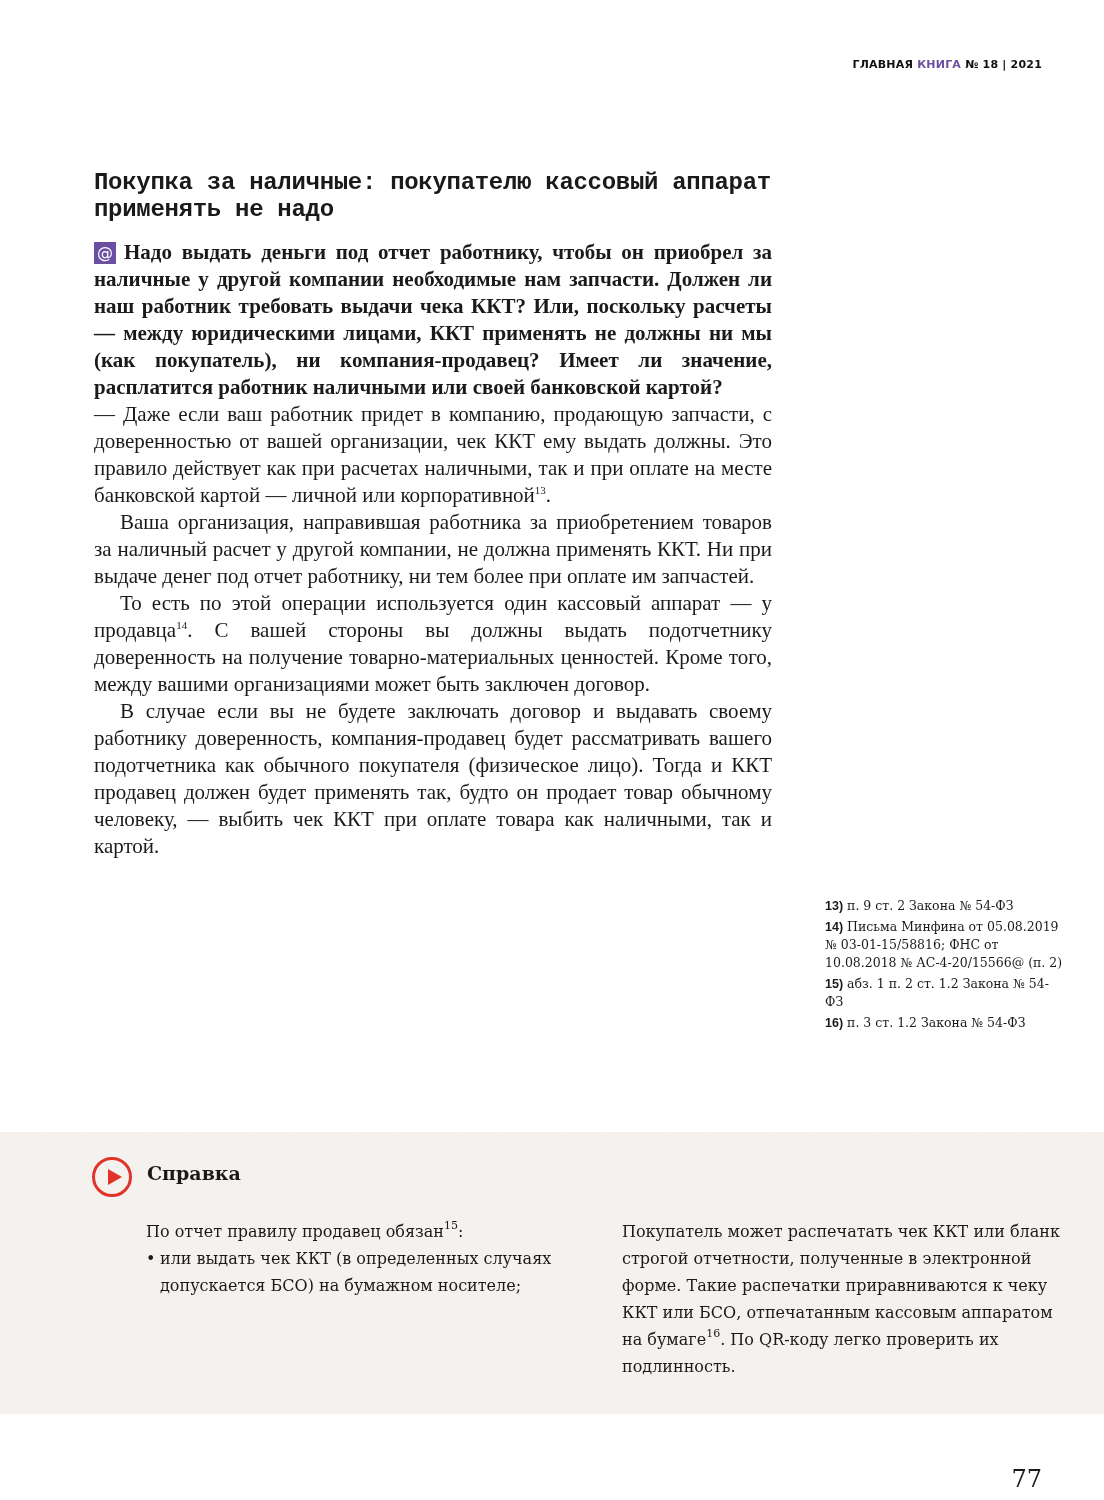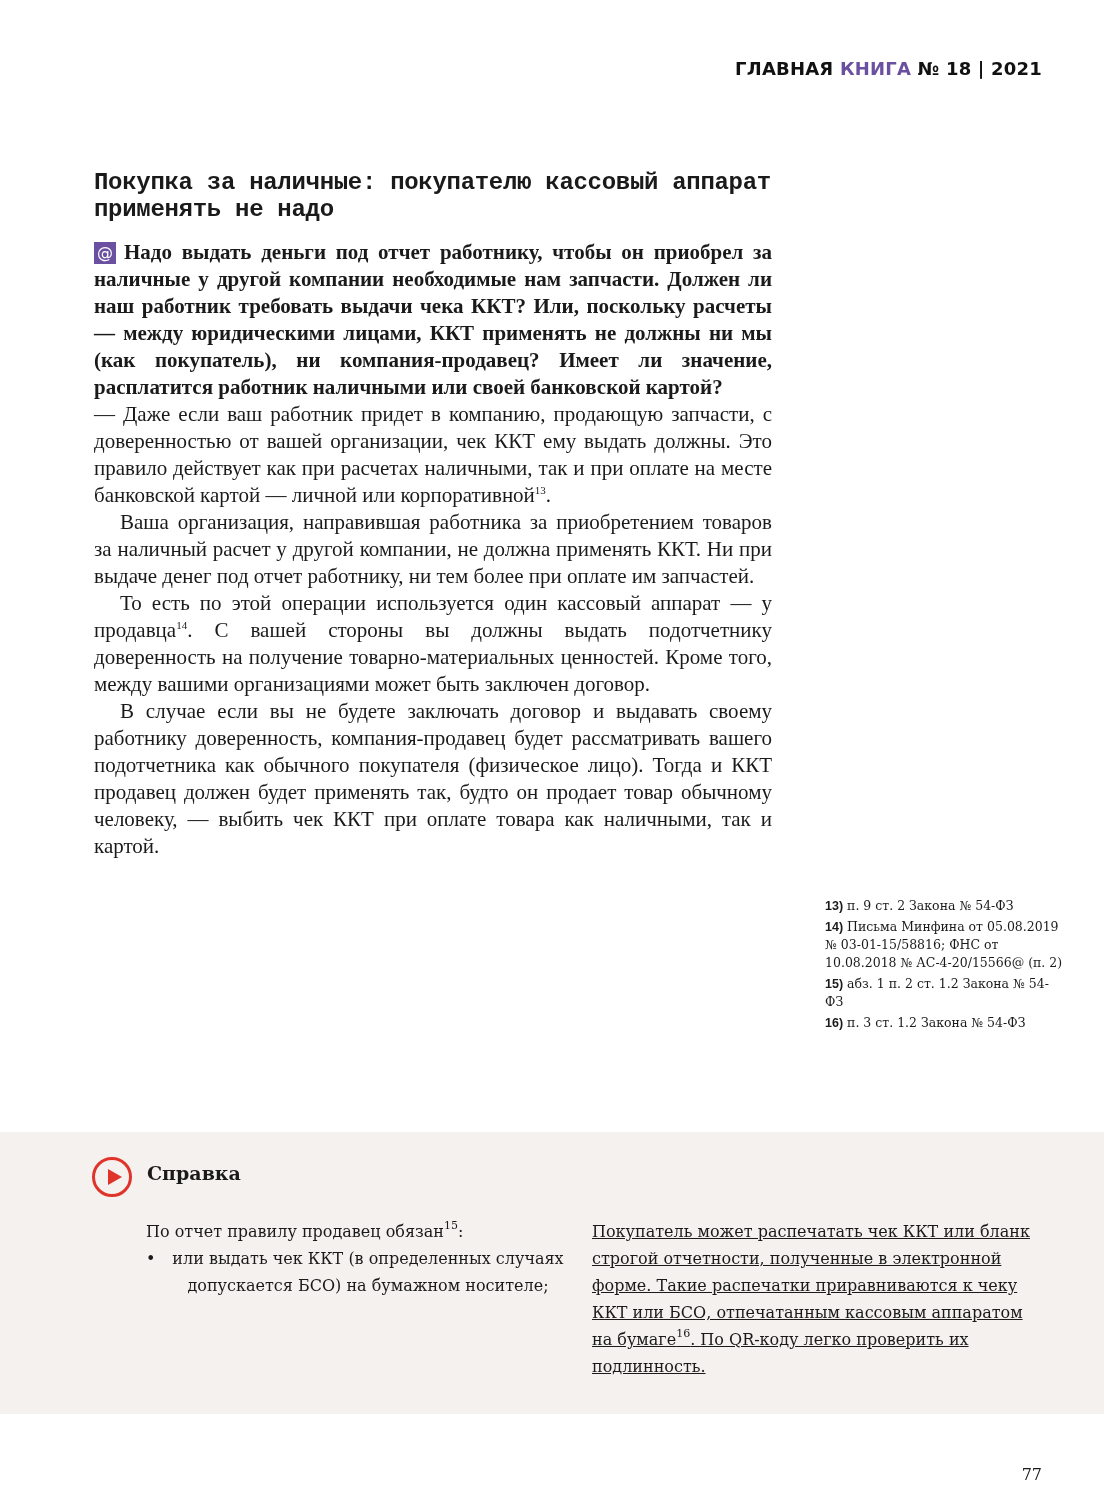--- a/index.html
+++ b/index.html
@@ -4,21 +4,21 @@
 <style>
   html, body { margin: 0; padding: 0; }
   body {
     width: 1104px; height: 1500px; position: relative; background: #ffffff;
     font-family: "DejaVu Serif", "Liberation Serif", serif; color: #1a1a1a;
     overflow: hidden;
   }
   .header {
     position: absolute; top: 58px; right: 62px;
     font-family: "DejaVu Sans", "Liberation Sans", sans-serif;
-    font-weight: bold; font-size: 18px; letter-spacing: 0.2px; color: #111;
+    font-weight: bold; font-size: 11px; letter-spacing: 0.2px; color: #111;
   }
   .header .brand-accent { color: #6b4fa0; }
   .main {
     position: absolute; left: 94px; top: 131px; width: 678px;
     font-family: "Liberation Serif", "DejaVu Serif", serif;
     font-size: 21px; line-height: 27px; text-align: justify;
   }
   .main p { margin: 0; }
   .main p.indent { text-indent: 26px; }
   .heading {
@@ -57,27 +57,27 @@
   }
   .band-title {
     position: absolute; left: 147px; top: 1162px;
     font-family: "DejaVu Serif", serif; font-weight: bold; font-size: 19px;
   }
   .band-col {
     position: absolute; top: 1218px;
     font-family: "DejaVu Serif", "Liberation Serif", serif; font-size: 16px; line-height: 27px; color: #1a1a1a;
   }
   .band-col.left { left: 146px; width: 430px; }
-  .band-col.right { left: 592px; width: 450px; text-decoration: underline; }
+  .band-col.right { left: 622px; width: 450px; }
   .band-col ul { list-style: none; margin: 0; padding: 0; }
-  .band-col li { position: relative; padding-left: 14px; text-align: center; }
+  .band-col li { position: relative; padding-left: 14px; }
   .band-col li::before { content: "•"; position: absolute; left: 0; top: 0; }
   .page-number {
     position: absolute; right: 62px; top: 1465px;
-    font-family: "DejaVu Serif", serif; font-size: 16px;
+    font-family: "DejaVu Serif", serif; font-size: 24px;
   }
 </style>
 </head>
 <body>
 
 <div class="header">
   <span>ГЛАВНАЯ</span>
   <span class="brand-accent">КНИГА</span>
   <span>№ 18 | 2021</span>
 </div>

